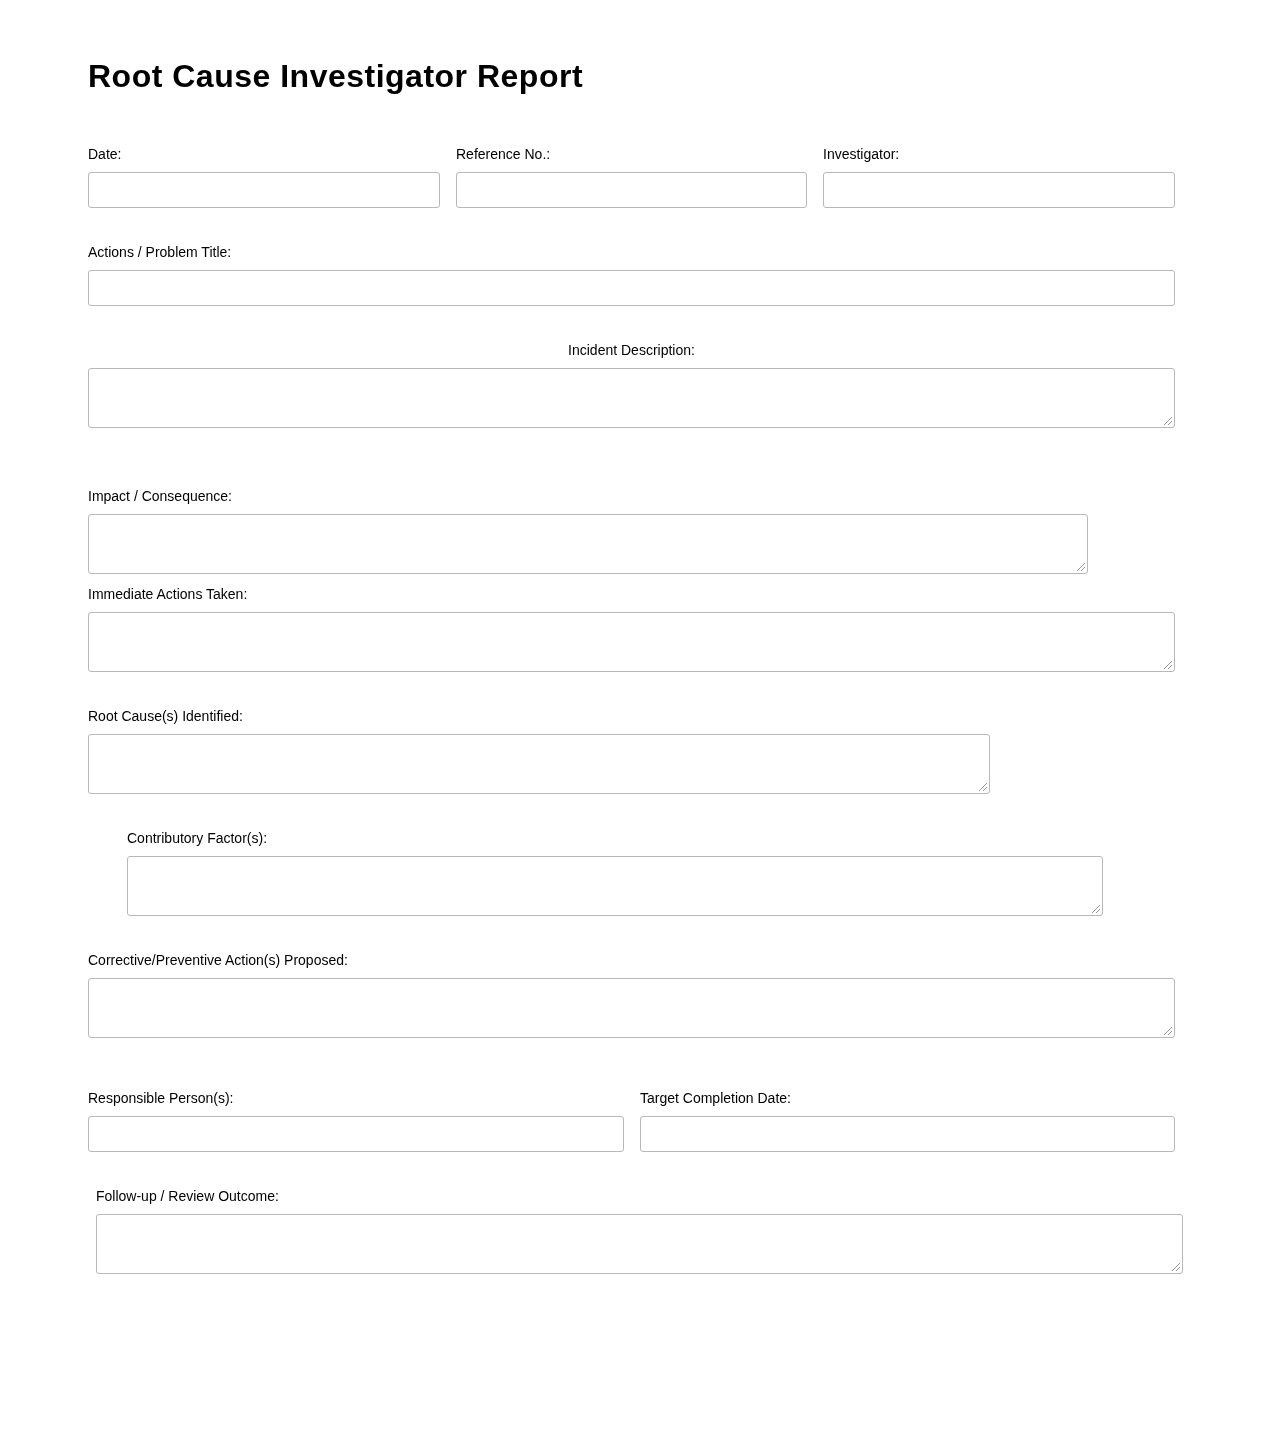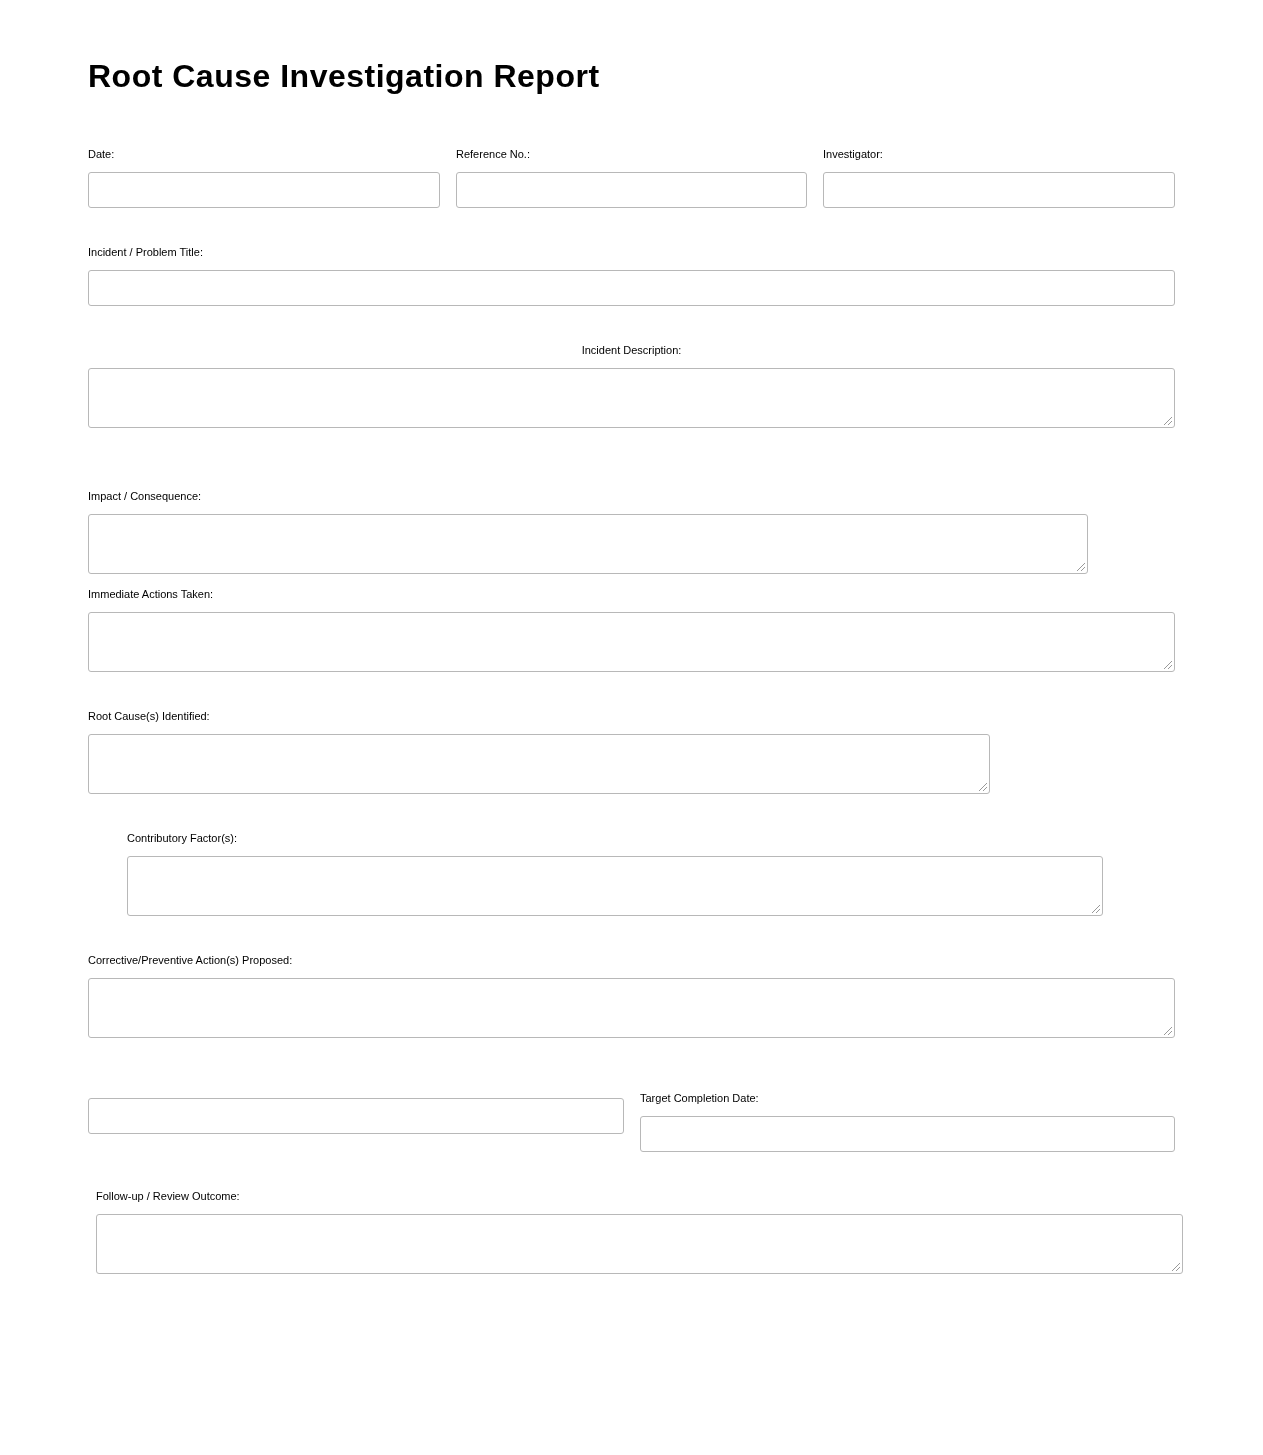--- a/index.html
+++ b/index.html
@@ -1,46 +1,46 @@
 <!DOCTYPE html>
 <html><head>
 <meta charset="utf-8">
 <style>
   html, body { margin:0; padding:0; background:#fff; }
   body { width:1263px; height:1455px; font-family:"Liberation Sans", sans-serif; color:#000; position:relative; }
   .page { position:absolute; left:88px; top:0; width:1087px; }
   h1 { position:absolute; top:58px; left:0; margin:0; font-size:32px; font-weight:bold; letter-spacing:0.5px; white-space:nowrap; }
   .field { position:absolute; }
-  .label { font-size:11px; line-height:18px; display:block; height:18px; }
+  .label { font-size:14px; line-height:18px; display:block; height:18px; }
   .input { box-sizing:border-box; border:1px solid #b8b8b8; border-radius:3px; background:#fff; height:36px; width:100%; margin-top:9px; display:block; padding:0; font-family:inherit; font-size:16px; }
   .textarea { box-sizing:border-box; border:1px solid #b8b8b8; border-radius:3px; background:#fff; height:60px; width:100%; margin-top:9px; display:block; position:relative; resize:vertical; font-family:inherit; font-size:16px; }
   .grip { position:absolute; right:2px; bottom:2px; width:8px; height:8px;
     background:linear-gradient(135deg, transparent 0 45%, #999 45% 52%, transparent 52% 70%, #999 70% 77%, transparent 77%); }
 </style>
 </head>
 <body>
 
 <div class="page">
-  <h1>Root Cause Investigation Report</h1>
+  <h1>Root Cause Investigator Report</h1>
 
   <div class="field" style="top:145px;left:0;width:352px;">
     <span class="label">Date:</span>
     <div class="input"></div>
   </div>
   <div class="field" style="top:145px;left:368px;width:351px;">
     <span class="label">Reference No.:</span>
     <div class="input"></div>
   </div>
   <div class="field" style="top:145px;left:735px;width:352px;">
     <span class="label">Investigator:</span>
     <div class="input"></div>
   </div>
 
   <div class="field" style="top:243px;left:0;width:1087px;">
-    <span class="label">Incident / Problem Title:</span>
+    <span class="label">Actions / Problem Title:</span>
     <div class="input"></div>
   </div>
 
   <div class="field" style="top:341px;left:0;width:1087px;text-align:center;">
     <span class="label">Incident Description:</span>
     <div class="textarea"><span></span><span class="grip"></span></div>
   </div>
 
   <div class="field" style="top:463px;left:0;width:1000px;margin-top:24px;">
     <span class="label">Impact / Consequence:</span>
@@ -61,20 +61,21 @@
     <span class="label">Contributory Factor(s):</span>
     <div class="textarea"><span></span><span class="grip"></span></div>
   </div>
 
   <div class="field" style="top:951px;left:0;width:1087px;">
     <span class="label">Corrective/Preventive Action(s) Proposed:</span>
     <div class="textarea"><span></span><span class="grip"></span></div>
   </div>
 
   <div class="field" style="top:1089px;left:0;width:536px;">
+    <span class="label">Responsible Person(s):</span>
     <div class="input"></div>
   </div>
   <div class="field" style="top:1089px;left:552px;width:535px;">
     <span class="label">Target Completion Date:</span>
     <div class="input"></div>
   </div>
 
   <div class="field" style="top:1187px;left:0;width:1087px;padding-left:8px;">
     <span class="label">Follow-up / Review Outcome:</span>
     <div class="textarea"><span></span><span class="grip"></span></div>

